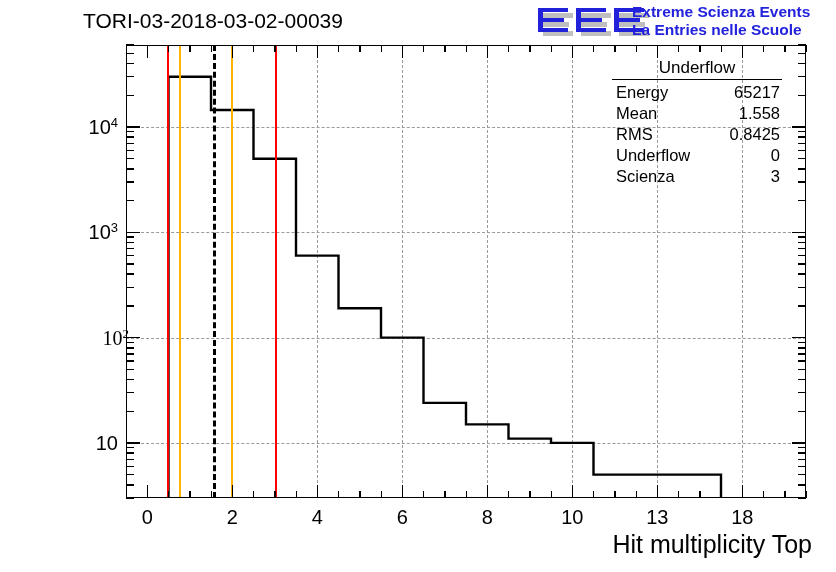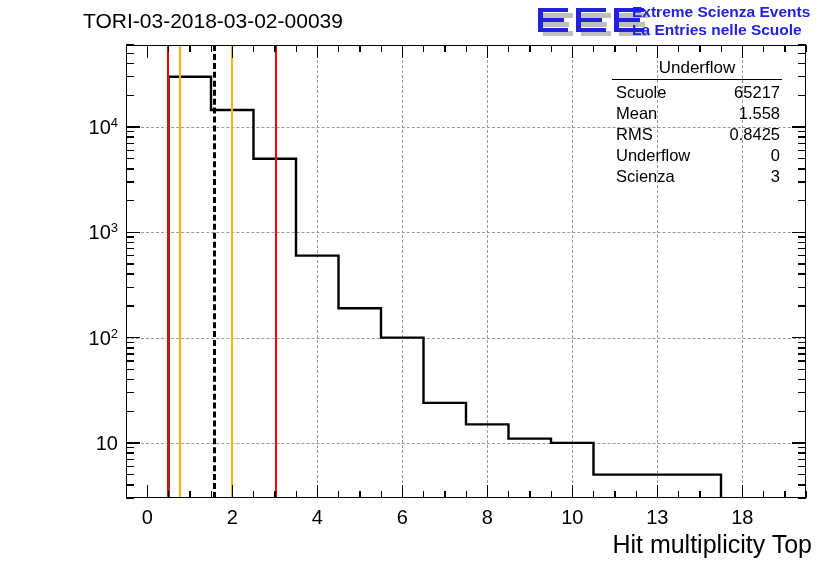--- a/index.html
+++ b/index.html
@@ -269,32 +269,32 @@
       <div class="tick" style="left: 798px; top: 94.5521px; width: 8px; height: 1.4px;"></div>
       <div class="tick" style="left: 126px; top: 76.0056px; width: 8px; height: 1.4px;"></div>
       <div class="tick" style="left: 798px; top: 76.0056px; width: 8px; height: 1.4px;"></div>
       <div class="tick" style="left: 126px; top: 62.8466px; width: 8px; height: 1.4px;"></div>
       <div class="tick" style="left: 798px; top: 62.8466px; width: 8px; height: 1.4px;"></div>
       <div class="tick" style="left: 126px; top: 52.6397px; width: 8px; height: 1.4px;"></div>
       <div class="tick" style="left: 798px; top: 52.6397px; width: 8px; height: 1.4px;"></div>
       <div class="tick" style="left: 126px; top: 44.3px; width: 8px; height: 1.4px;"></div>
       <div class="tick" style="left: 798px; top: 44.3px; width: 8px; height: 1.4px;"></div>
       <div class="ylab" style="left: 36px; width: 82px; top: 442.929px;">10</div>
-      <div class="ylab" style="left: 36px; width: 82px; top: 337.605px;">10<sup>2</sup></div>
+      <div class="ylab" style="left: 47px; width: 82px; top: 337.605px; font-family: Liberation Serif, serif;">10<sup>2</sup></div>
       <div class="ylab" style="left: 36px; width: 82px; top: 232.281px;">10<sup>3</sup></div>
       <div class="ylab" style="left: 36px; width: 82px; top: 126.958px;">10<sup>4</sup></div>
     </div>
 
   <div class="xtitle">Hit multiplicity Top</div>
 
   <div class="stats">
     <div class="sttitle">Underflow</div>
     <div class="strule"></div>
     <div class="strow">
-      <span class="k">Scuole</span>
+      <span class="k">Energy</span>
       <span class="v">65217</span>
     </div>
     <div class="strow">
       <span class="k">Mean</span>
       <span class="v">1.558</span>
     </div>
     <div class="strow">
       <span class="k">RMS</span>
       <span class="v">0.8425</span>
     </div>

